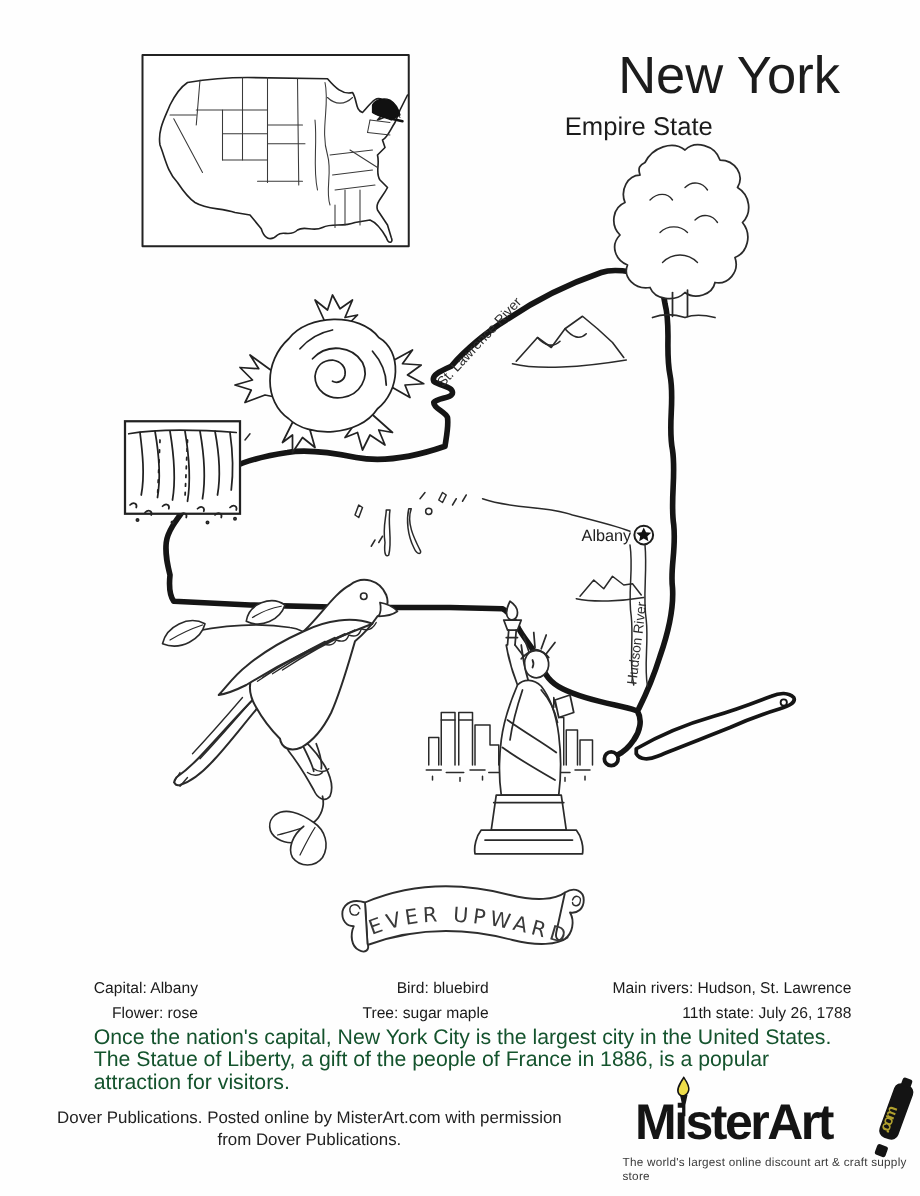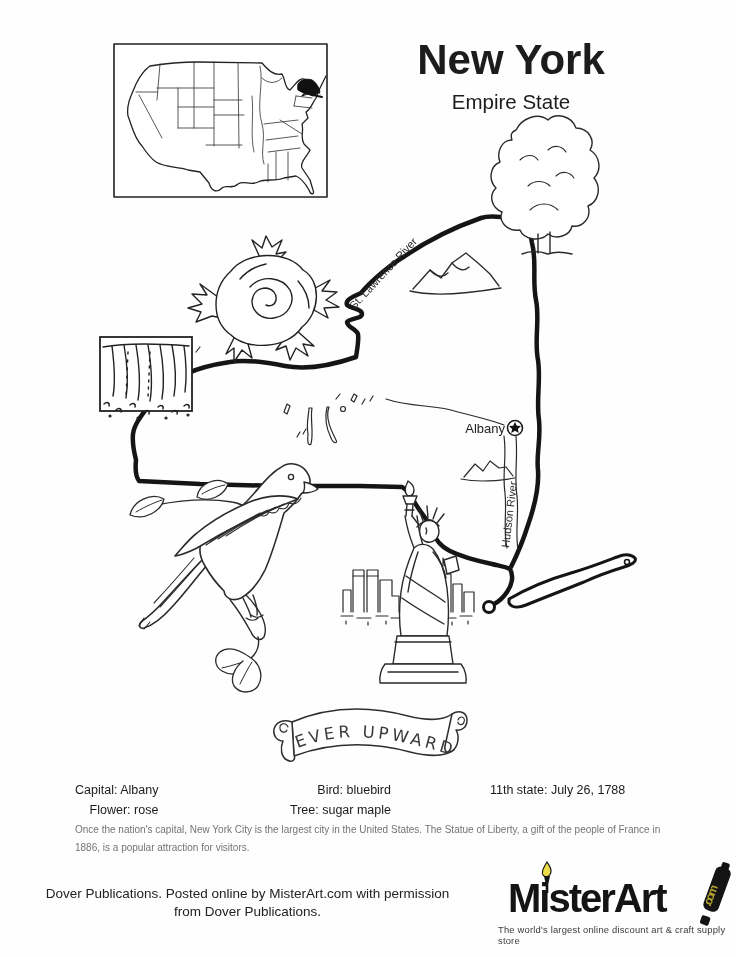--- a/index.html
+++ b/index.html
@@ -1,31 +1,31 @@
 <!DOCTYPE html>
 <html><head>
 <meta charset="utf-8">
 <style>
   html,body{margin:0;padding:0;background:#e8e8e8;}
   .page{position:relative;width:736px;height:957px;background:#fefefe;overflow:hidden;
         font-family:"Liberation Sans",sans-serif;color:#1d1d1b;}
   .art{position:absolute;left:0;top:0;}
   .art path,.art rect,.art circle,.art polygon,.art line{vector-effect:none;}
   .title-block{position:absolute;left:350px;top:36px;width:322px;text-align:center;}
-  .title-block h1{margin:0;font-size:42px;font-weight:700;letter-spacing:0px;line-height:48px;color:#1c1c1c;}
+  .title-block h1{margin:0;font-size:42px;font-weight:400;letter-spacing:0px;line-height:48px;color:#1c1c1c;text-align:right;}
   .title-block h2{margin:6px 0 0 0;font-size:20.5px;font-weight:400;color:#1c1c1c;}
   .map-label{font-family:"Liberation Sans",sans-serif;font-size:13px;fill:#222;}
   .map-label-sm{font-family:"Liberation Sans",sans-serif;font-size:11px;fill:#2c2c2c;}
   .banner-text{font-family:"DejaVu Sans",sans-serif;font-size:16.5px;letter-spacing:3.5px;fill:#3a3a3a;}
   .facts{position:absolute;left:75px;top:780px;width:606px;font-size:12.5px;line-height:20px;color:#1b1b1b;}
   .facts .col{position:absolute;top:0;white-space:nowrap;text-align:right;}
   .facts .c1{left:0;}
   .facts .c2{left:215px;}
   .facts .c3{left:415px;}
-  .para{position:absolute;left:75px;font-size:10px;line-height:18px;color:#737373;}
+  .para{position:absolute;left:75px;font-size:17px;line-height:18px;color:#14532d;}
   .p1{top:821px;width:606px;}
   .p2{top:853px;width:606px;}
   .footer{position:absolute;left:25px;top:885px;width:445px;text-align:center;
           font-size:13.5px;line-height:18px;color:#222;}
   .footer .book{font-style:italic;}
   .logo{position:absolute;left:498px;top:874px;width:238px;height:80px;}
   .logo-word{position:relative;padding-left:10px;font-size:40px;font-weight:700;
              letter-spacing:-2px;color:#141414;line-height:48px;white-space:nowrap;}
   .brush{position:absolute;left:38px;top:-14px;}
   .tube{position:absolute;left:188px;top:-16px;}
@@ -288,20 +288,21 @@
 <div class="facts">
   <div class="col c1">
     <div>Capital: Albany</div>
     <div>Flower: rose</div>
   </div>
   <div class="col c2">
     <div>Bird: bluebird</div>
     <div>Tree: sugar maple</div>
   </div>
   <div class="col c3">
+    <div>Main rivers: Hudson, St. Lawrence</div>
     <div>11th state: July 26, 1788</div>
   </div>
 </div>
 
 <div class="para p1">Once the nation's capital, New York City is the largest city in the United States. The Statue of Liberty, a gift of the people of France in 1886, is a popular attraction for visitors.</div>
 
 <div class="footer">
   <div>Dover Publications. Posted online by MisterArt.com with permission</div>
   <div>from Dover Publications.</div>
 </div>

